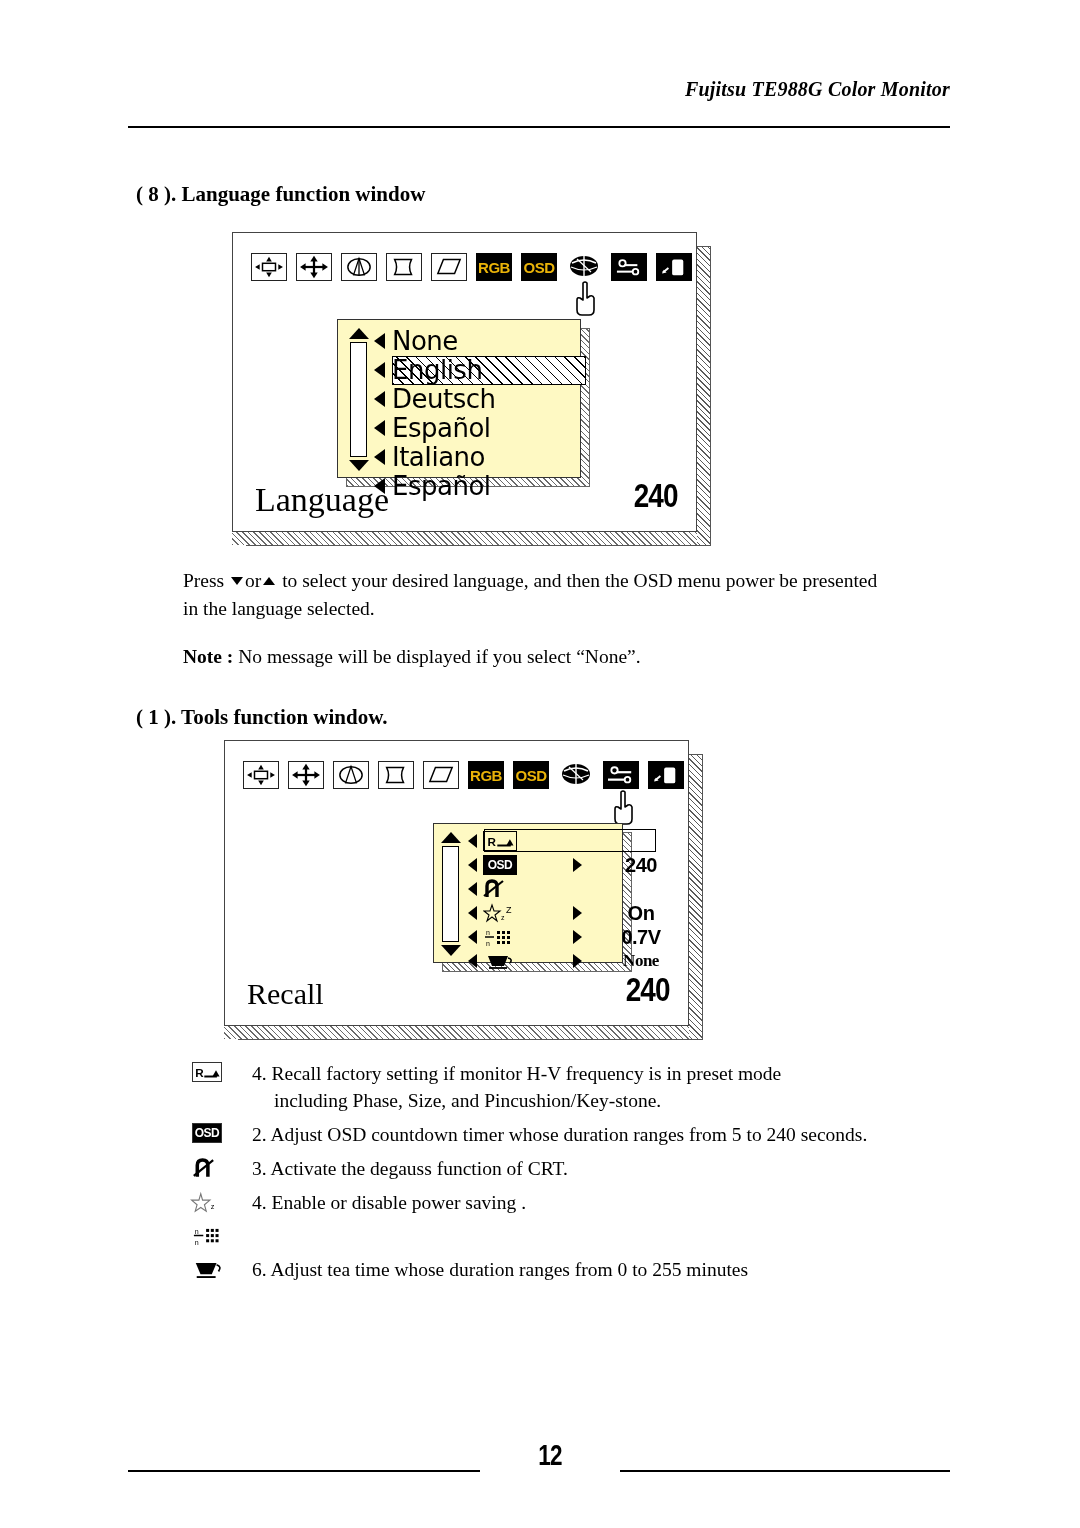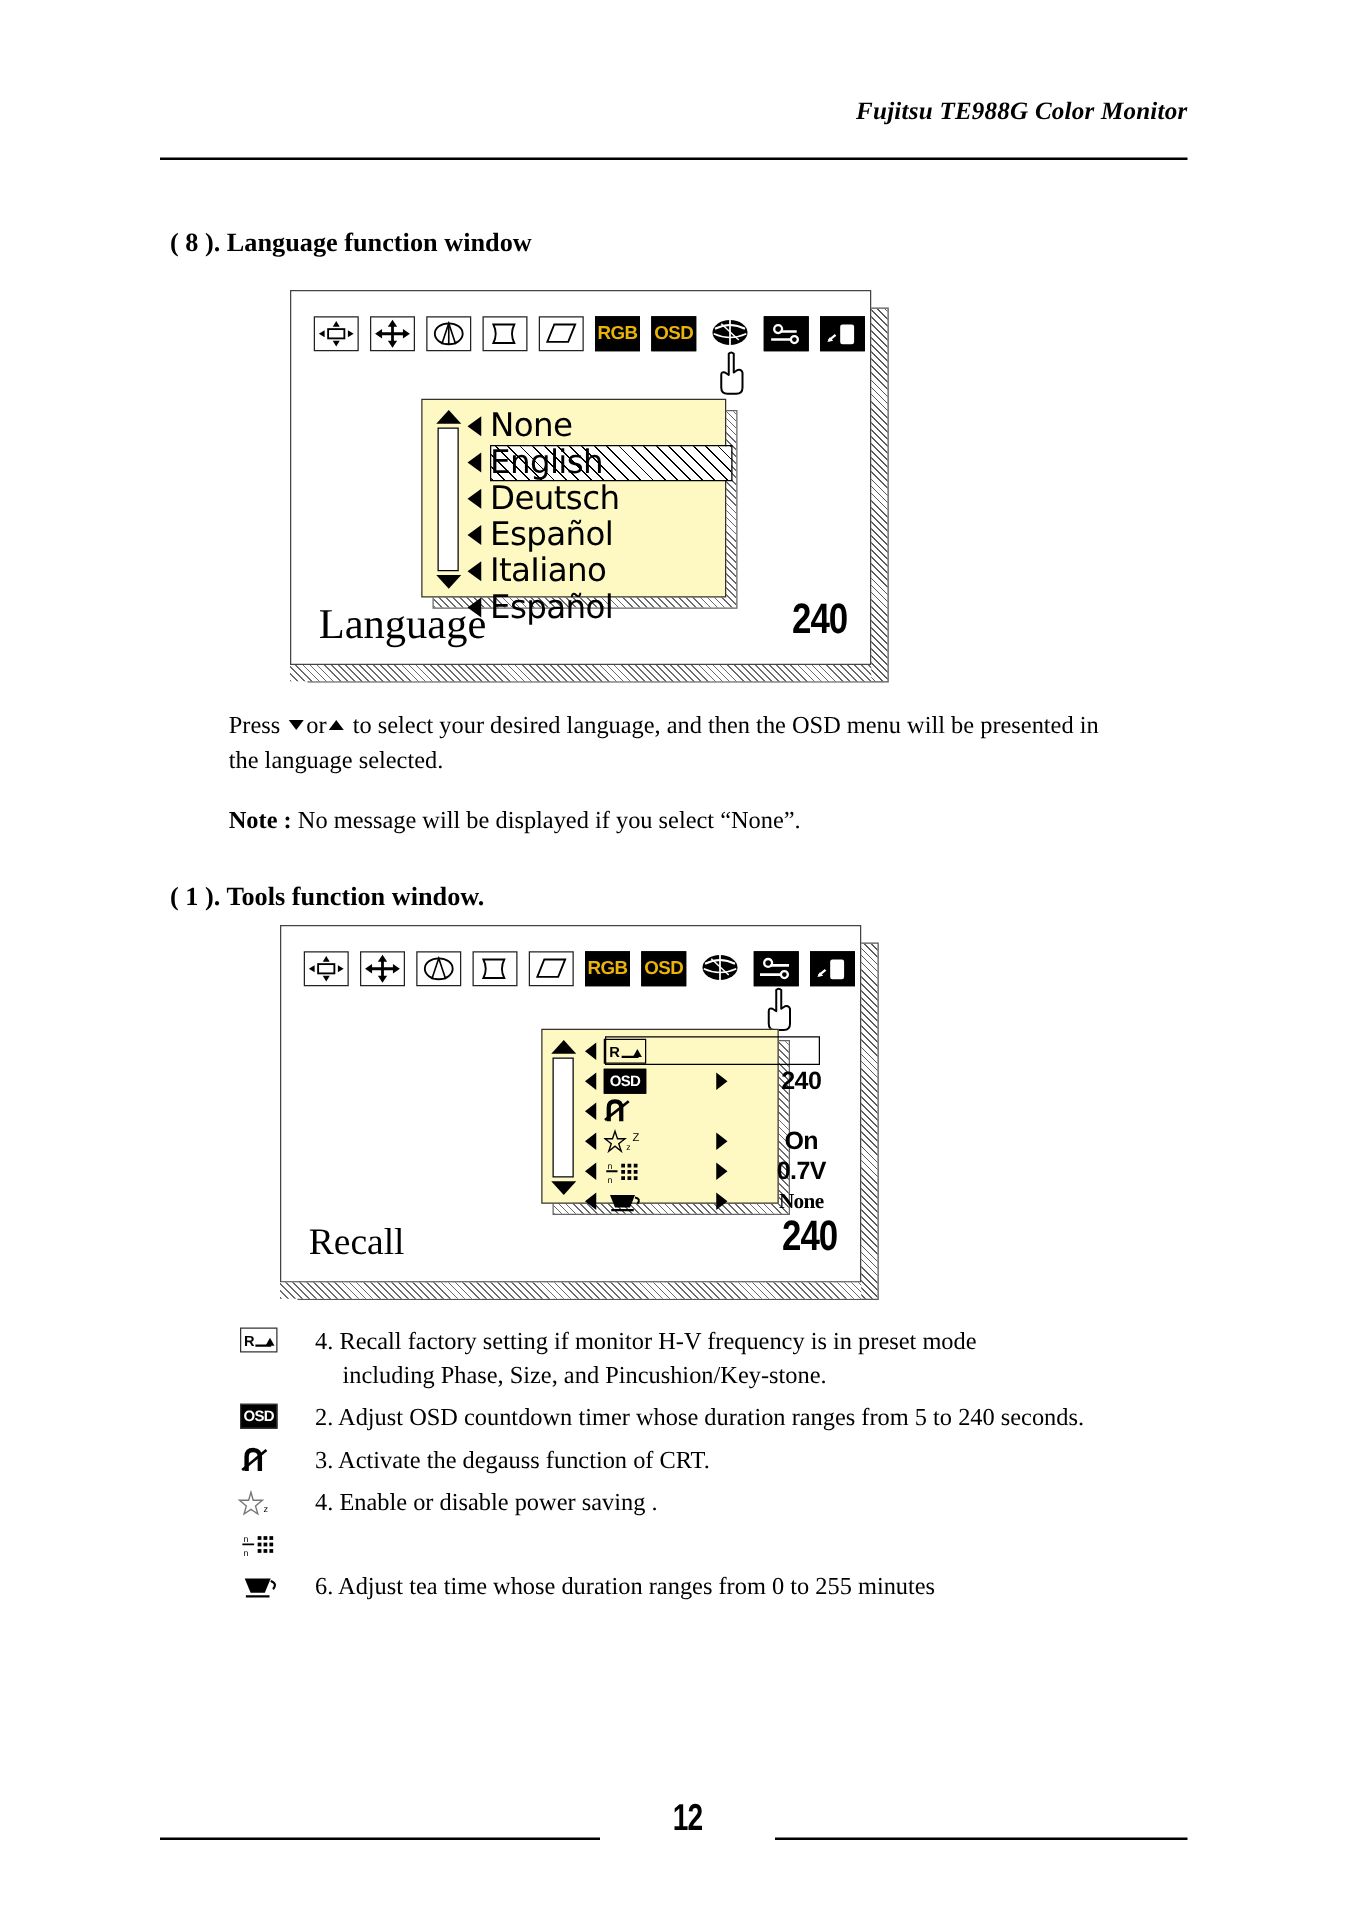--- a/index.html
+++ b/index.html
@@ -521,21 +521,21 @@
 
     <div class="osd-footer-label" style="left:22px; bottom:12px;">Language</div>
     <div class="osd-footer-value" style="right:18px; bottom:16px;">240</div>
   </div>
   <div class="osd-bottom-band"></div>
 </div>
 
 <div class="body-para" id="para-press">
   <span>Press</span>
   <span class="tri-down"></span><span>or</span><span class="tri-up"></span>
-  <span>to select your desired language, and then the OSD menu will be presented in the language selected.</span>
+  <span>to select your desired language, and then the OSD menu power be presented in the language selected.</span>
 </div>
 
 <div class="body-para" id="para-note">
   <span class="note-label">Note :</span>
   <span>No message will be displayed if you select “None”.</span>
 </div>
 
 <div class="section-heading" id="heading-9">( 1 ). Tools function window.</div>
 
 <div class="osd-window" id="osd-tools" style="left:224px; top:740px; width:465px; height:286px;">

